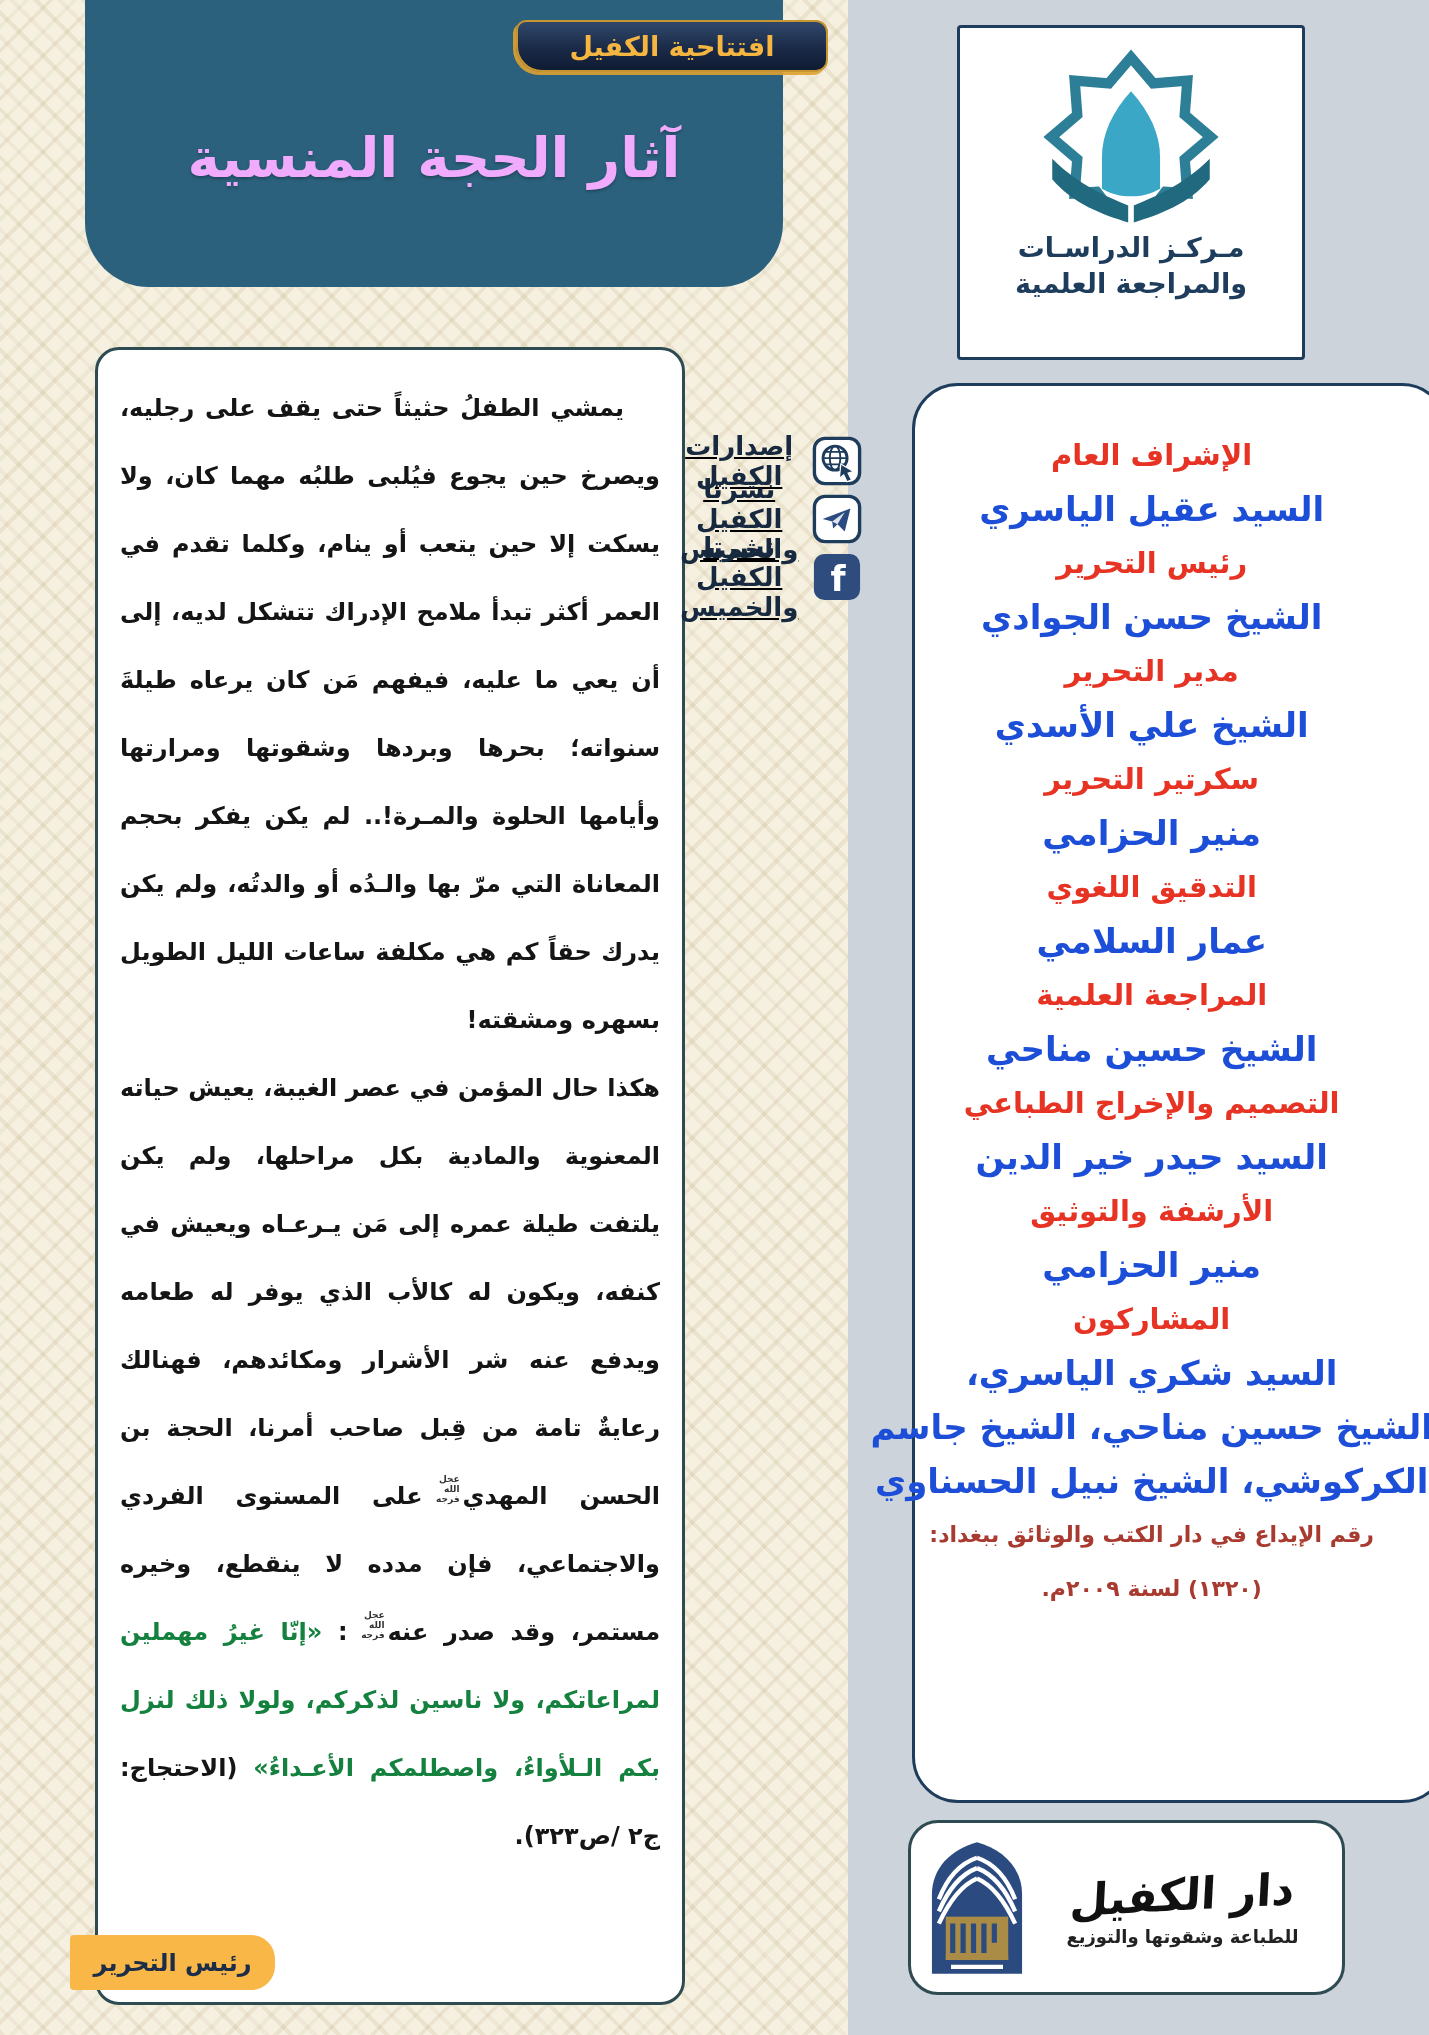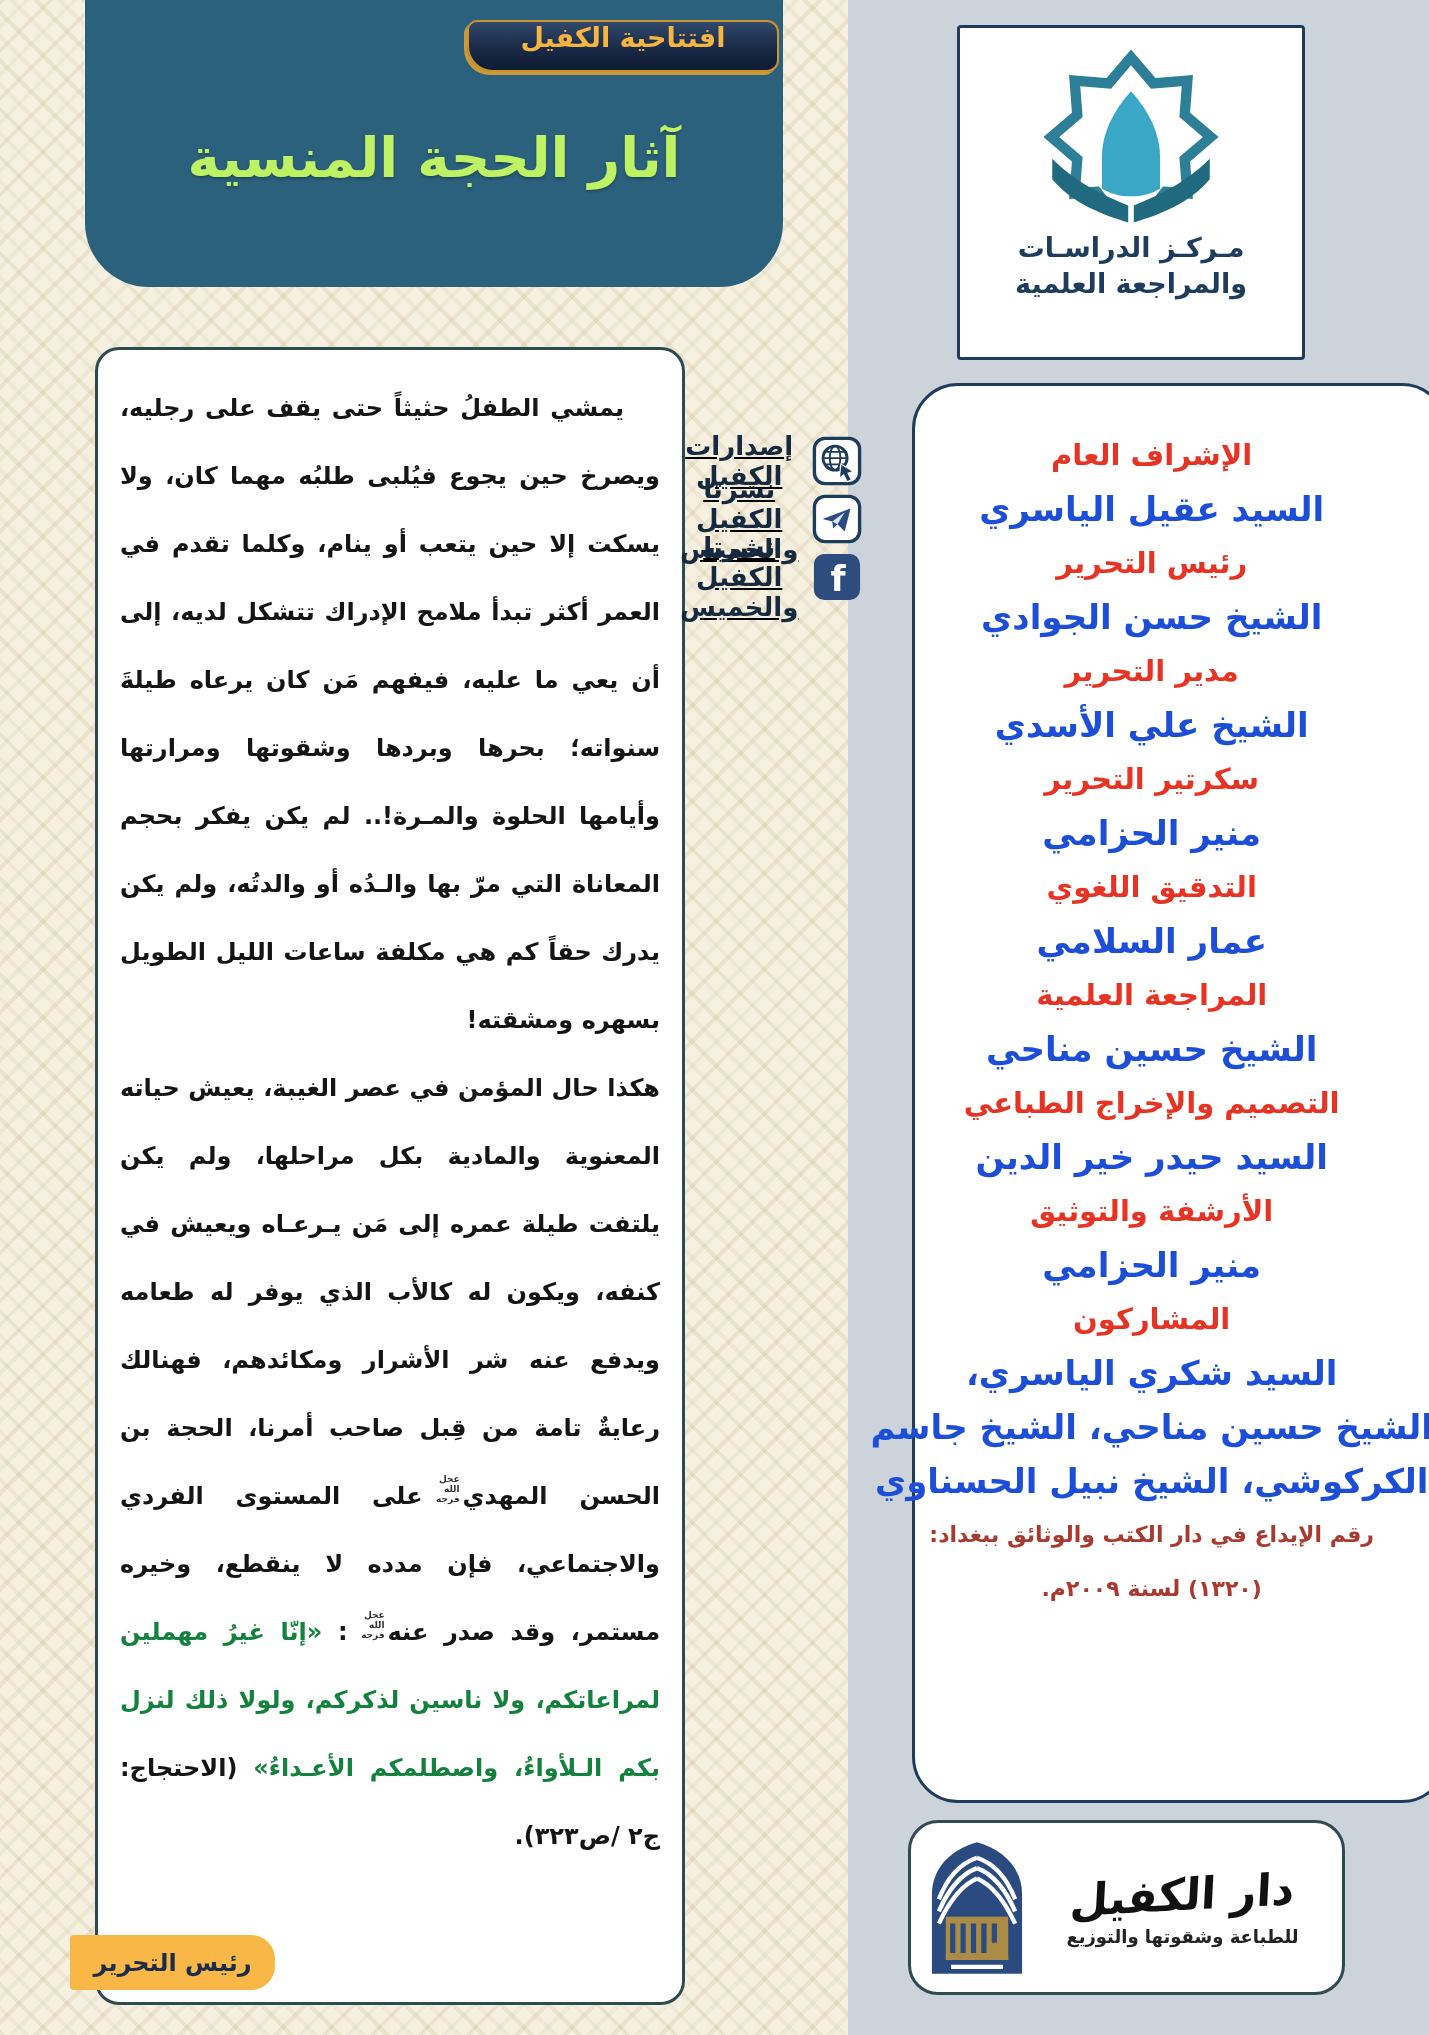--- a/index.html
+++ b/index.html
@@ -11,27 +11,27 @@
       repeating-linear-gradient(45deg, rgba(176,158,104,0.16) 0 4px, rgba(0,0,0,0) 4px 34px),
       repeating-linear-gradient(135deg, rgba(176,158,104,0.16) 0 4px, rgba(0,0,0,0) 4px 34px),
       repeating-linear-gradient(45deg, rgba(196,148,128,0.10) 17px 21px, rgba(0,0,0,0) 21px 51px),
       repeating-linear-gradient(135deg, rgba(150,168,110,0.10) 17px 21px, rgba(0,0,0,0) 21px 51px);
   }
   .right-panel{position:absolute;left:848px;top:0;width:581px;height:2035px;background:#cdd3db;}
 
   
   .title-box{position:absolute;left:85px;top:0;width:698px;height:287px;background:#2b617c;
     border-radius:0 0 64px 64px;z-index:2;}
-  .title{position:absolute;left:0;right:0;top:126px;text-align:center;color:#bef264;
+  .title{position:absolute;left:0;right:0;top:126px;text-align:center;color:#f0abfc;
     font-size:55px;font-weight:700;letter-spacing:1px;text-shadow:0 2px 3px rgba(0,0,0,.25);}
-  .badge{position:absolute;left:467px;top:20px;width:312px;height:52px;z-index:3;
+  .badge{position:absolute;left:516px;top:20px;width:312px;height:52px;z-index:3;
     background:linear-gradient(180deg,#31486b 0%,#1a2a47 55%,#0e1b33 100%);
     border:2px solid #c9952f;border-radius:10px 12px 12px 26px;
     box-shadow:-3px 3px 0 rgba(222,161,49,.9);
-    display:flex;justify-content:center;box-sizing:border-box;}
+    display:flex;align-items:center;justify-content:center;box-sizing:border-box;}
   .badge span{color:#f4b541;font-size:27px;font-weight:700;}
 
   
   .article-box{position:absolute;left:95px;top:347px;width:590px;height:1658px;background:#ffffff;
     border:3px solid #2e4b52;border-radius:24px;box-sizing:border-box;
     padding:24px 22px;overflow:hidden;z-index:1;}
   .para{margin:0;color:#151515;font-size:24px;font-weight:700;line-height:68px;text-align:justify;}
   .para.indent{text-indent:36px;}
   .green{color:#14813f;}
   .honorific{display:inline-block;width:34px;font-size:9px;line-height:10px;text-align:right;

